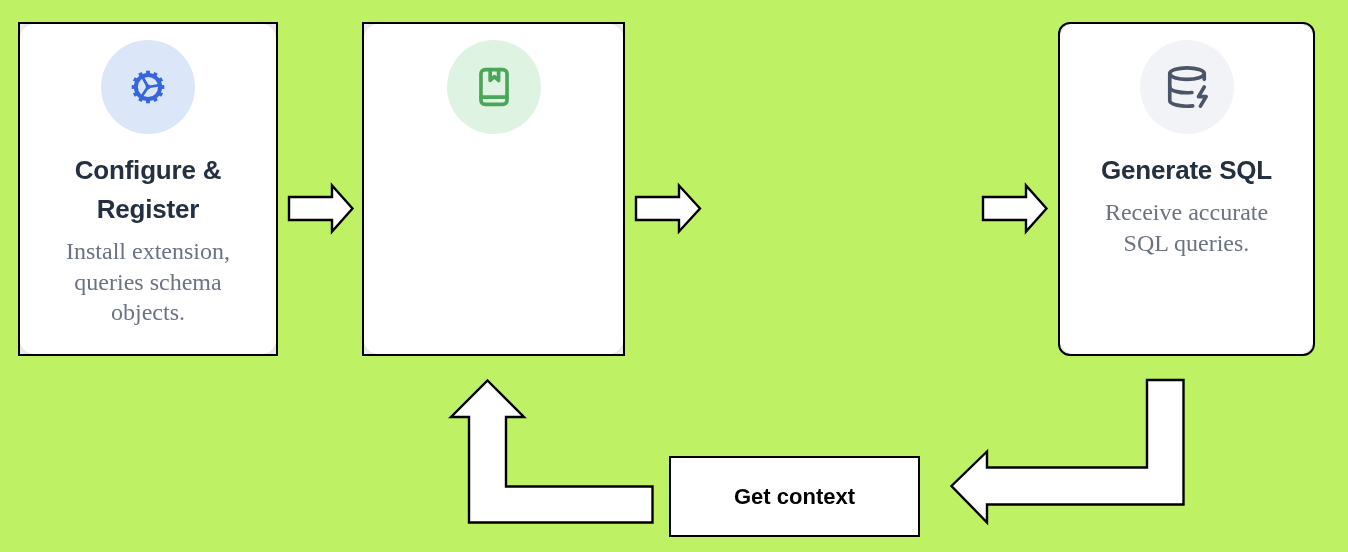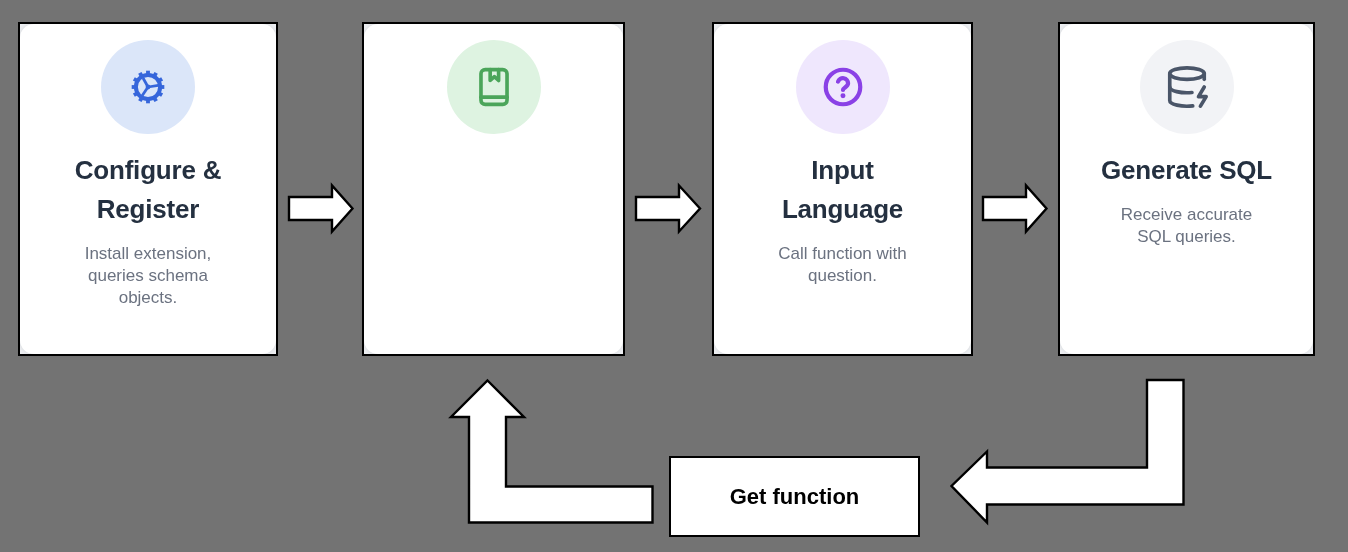--- a/index.html
+++ b/index.html
@@ -3,21 +3,21 @@
 <meta charset="utf-8">
 <style>
   * { margin: 0; padding: 0; box-sizing: border-box; }
   html, body { background: #ffffff; }
   body { font-family: "Liberation Sans", sans-serif; }
 
   .canvas {
     position: relative;
     width: 1348px;
     height: 552px;
-    background: #737373;
+    background: #bef264;
     overflow: hidden;
   }
 
   
   .card {
     position: absolute;
     top: 22px;
     height: 334px;
     border: 2px solid var(--line, #000);
     background: #edeff2;
@@ -50,26 +50,27 @@
     margin-top: 17px;
     padding: 0 10px;
     font-size: 26px;
     font-weight: 700;
     line-height: 1.5;
     letter-spacing: -0.2px;
     color: var(--title-color, #243040);
     white-space: pre-line;
   }
   .card-desc {
-    margin-top: 14px;
+    margin-top: 7px;
     padding: 0 12px;
-    font-size: 17px;
+    font-size: 24px;
     line-height: 1.28;
     color: var(--desc-color, #6b7280);
     white-space: pre-line;
+    font-family: Liberation Serif, serif;
   }
 
   
   .overlay {
     position: absolute;
     left: 0; top: 0;
     width: 1348px;
     height: 552px;
     pointer-events: none;
   }
@@ -144,37 +145,22 @@
       <div class="icon-circle">
         <svg width="46" height="46" viewBox="0 0 24 24" fill="none" stroke="currentColor" stroke-width="1.9" stroke-linecap="round" stroke-linejoin="round">
           <rect x="5.2" y="2.9" width="13.6" height="18.2" rx="2.2"></rect>
           <line x1="5.2" y1="17.3" x2="18.8" y2="17.3"></line>
           <path d="M10 2.9 v5.7 l2.2 -2 l2.2 2 v-5.7"></path>
         </svg>
       </div>
     </div>
   </div>
 
-  <div class="card" style="left: 712px; width: 261px; --icon-color: #8a41e6; --icon-bg: #efe7fd;">
-    <div class="card-inner">
-      <div class="icon-circle">
-        <svg width="46" height="46" viewBox="0 0 24 24" fill="none" stroke="currentColor" stroke-width="2.2" stroke-linecap="round" stroke-linejoin="round">
-          <circle cx="12" cy="12" r="9"></circle>
-          <path d="M9.4 9.2 a2.7 2.7 0 0 1 5.25 0.9 c0 1.8 -2.65 2.3 -2.65 3.4"></path>
-          <circle cx="12" cy="16.6" r="0.6" fill="currentColor" stroke-width="1.4"></circle>
-        </svg>
-      </div>
-      <div class="card-title">Input
-Language</div>
-      <div class="card-desc">Call function with
-question.</div>
-    </div>
-  </div>
 
-  <div class="card" style="left: 1058px; width: 257px; --icon-color: #4a5568; --icon-bg: #f2f3f6;">
+  <div class="card" style="left: 1058px; width: 257px; border-radius: 12px; --icon-color: #4a5568; --icon-bg: #f2f3f6;">
     <div class="card-inner">
       <div class="icon-circle">
         <svg width="46" height="46" viewBox="0 0 24 24" fill="none" stroke="currentColor" stroke-width="1.9" stroke-linecap="round" stroke-linejoin="round">
           <ellipse cx="12" cy="5" rx="9" ry="3"></ellipse>
           <path d="M3 5 V19 A9 3 0 0 0 15 21.84"></path>
           <path d="M21 5 V8"></path>
           <path d="M21 12 L18 17 H22 L19 22"></path>
           <path d="M3 12 A9 3 0 0 0 14.59 14.87"></path>
         </svg>
       </div>
@@ -186,16 +172,16 @@
 
   <svg class="overlay" viewBox="0 0 1348 552">
     <polygon points="289,197 332,197 332,185.5 352.5,208.5 332,231.5 332,220 289,220"></polygon>
     <polygon points="636,197 679,197 679,185.5 700,208.5 679,231.5 679,220 636,220"></polygon>
     <polygon points="983,197 1026,197 1026,185.5 1046.5,208.5 1026,231.5 1026,220 983,220"></polygon>
     <polygon points="487.5,380.5 524,417 506,417 506,486.5 652.5,486.5 652.5,522.5 469,522.5 469,417 451,417"></polygon>
     <polygon points="1147,380 1183.5,380 1183.5,504.5 987,504.5 987,522.5 951.5,486 987,451.5 987,467.5 1147,467.5"></polygon>
   </svg>
 
   <div class="loop-box">
-    <span>Get function</span>
+    <span>Get context</span>
   </div>
 
 </div>
 
 </body></html>

